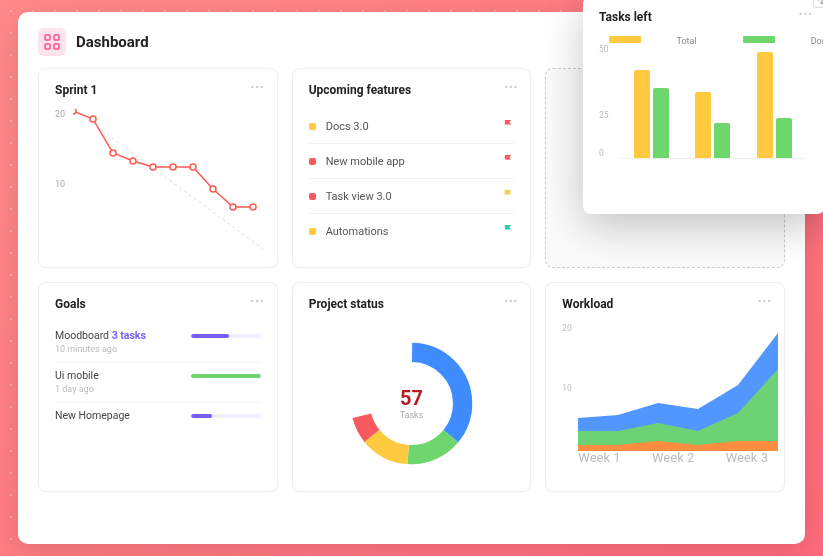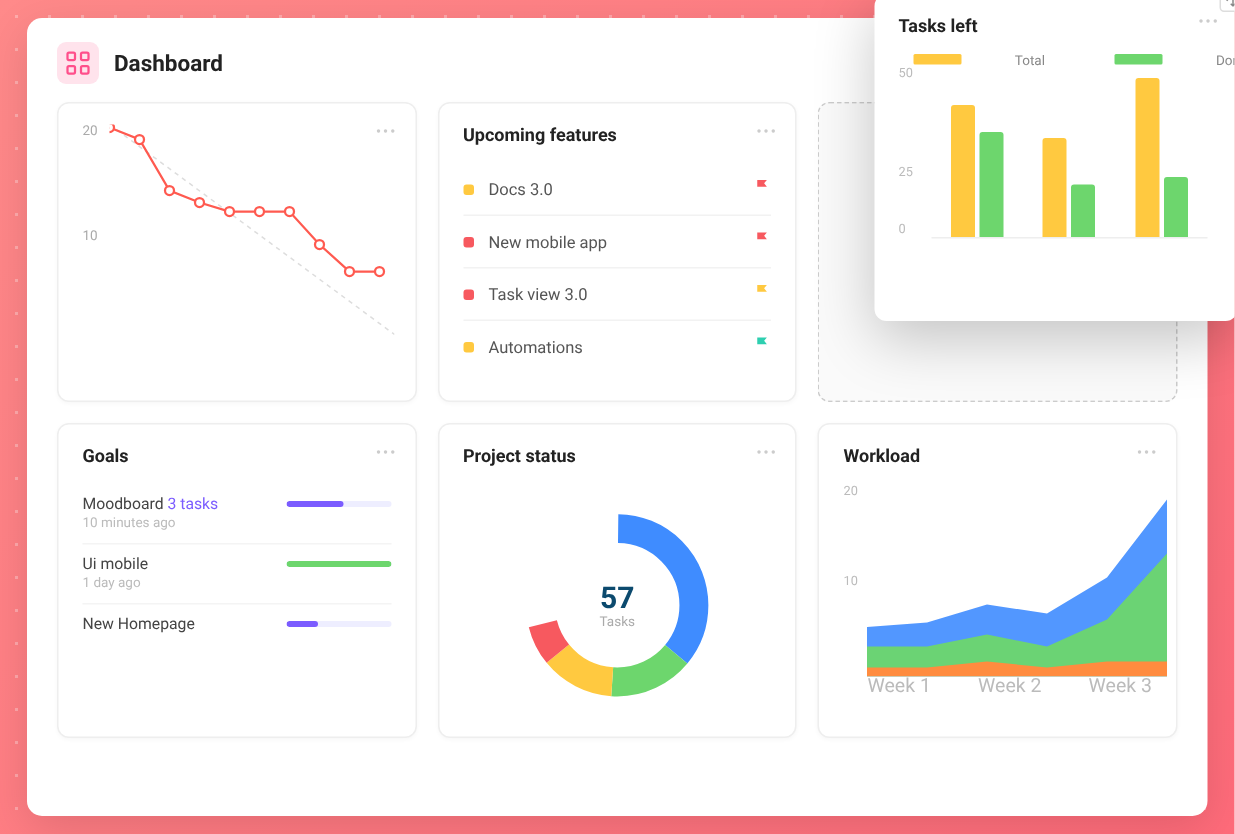--- a/index.html
+++ b/index.html
@@ -106,36 +106,36 @@
   }
   .feature-item:last-child { border-bottom: none; }
   .dot { width: 7px; height: 7px; border-radius: 2px; }
   .flag { margin-left: auto; }
   .flag svg { width: 11px; height: 11px; }
   
   .goal-item { padding: 6px 0 8px; border-bottom: 1px solid #f4f4f4; }
   .goal-item:last-child { border-bottom: none; }
   .goal-row { display: flex; align-items: center; justify-content: space-between; gap: 8px;}
   .goal-label { font-size: 10.5px; color: #444; }
-  .goal-label .accent { color: #7b5cff; font-weight: 400; }
+  .goal-label .accent { color: #7b5cff; font-weight: 700; }
   .goal-time { font-size: 9px; color: #bbb; margin-top: 2px; }
   .progress {
     width: 70px; height: 4px; background: #eef; border-radius: 3px; overflow: hidden;
   }
   .progress-fill { height: 100%; border-radius: 3px; }
   
   .donut-wrap {
     display: flex; align-items: center; justify-content: center;
     height: 160px;
   }
   .donut-center {
     position: absolute;
     text-align: center;
   }
-  .donut-center .num { font-size: 20px; font-weight: 700; color: #0c4a6e; }
+  .donut-center .num { font-size: 20px; font-weight: 700; color: #b91c1c; }
   .donut-center .lbl { font-size: 9px; color: #aaa; }
   
   .area-chart { height: 140px; position: relative; }
   .area-chart .ylbl { position: absolute; left: 0; font-size: 8.5px; color: #bbb; }
   .area-chart .xlbls { position: absolute; bottom: -2px; left: 16px; right: 0; display: flex; justify-content: space-between; font-size: 13px; color: #bbb; }
   
   .tasks-left {
     position: absolute;
     top: -4px;
     right: -2px;
@@ -188,20 +188,21 @@
             <rect x="10" y="10" width="5" height="5" rx="1"></rect>
           </g>
         </svg>
     </div>
     <h1>Dashboard</h1>
   </div>
 
   <div class="grid">
 
     <div class="card">
+      <div class="card-title">Sprint 1</div>
       <div class="more-icon">•••</div>
       <div class="sprint-chart">
         <span class="ylabel" style="top:0">20</span>
         <span class="ylabel" style="top:70px">10</span>
         <svg width="190" height="150">
           <line x1="0" y1="0" x2="190" y2="140" stroke="#ddd" stroke-dasharray="3,3"></line>
           <polyline points="0,2 20,10 40,44 60,52 80,58 100,58 120,58 140,80 160,98 180,98" fill="none" stroke="#ff5a50" stroke-width="1.5"></polyline>
           <g fill="#fff" stroke="#ff5a50" stroke-width="1.5">
             <circle cx="0" cy="2" r="3"></circle>
               <circle cx="20" cy="10" r="3"></circle>

